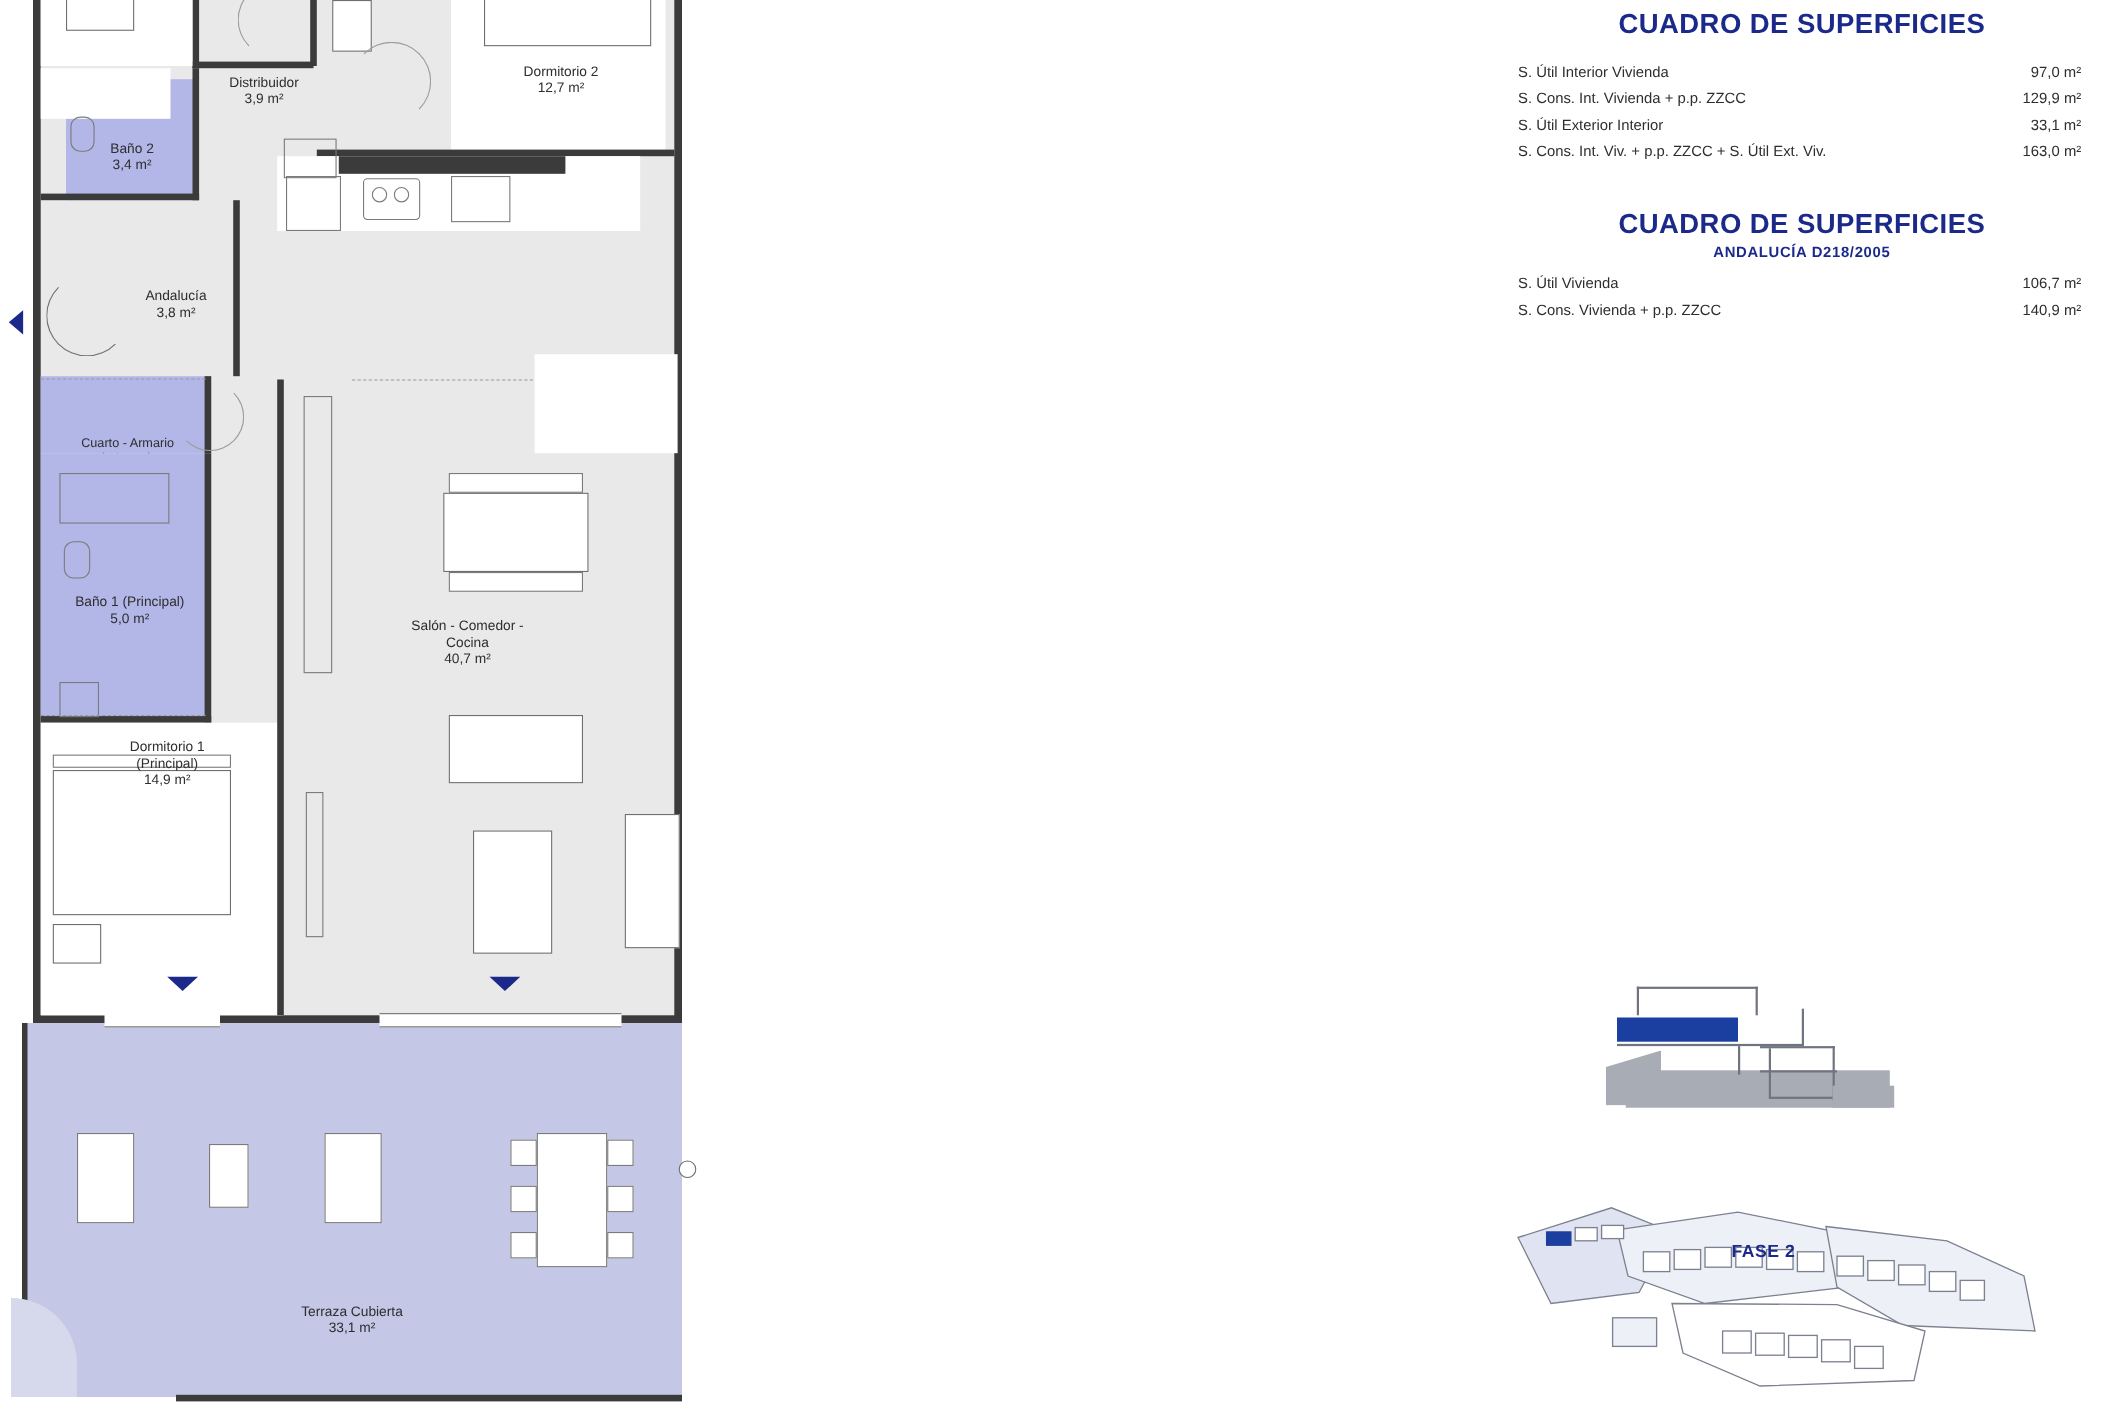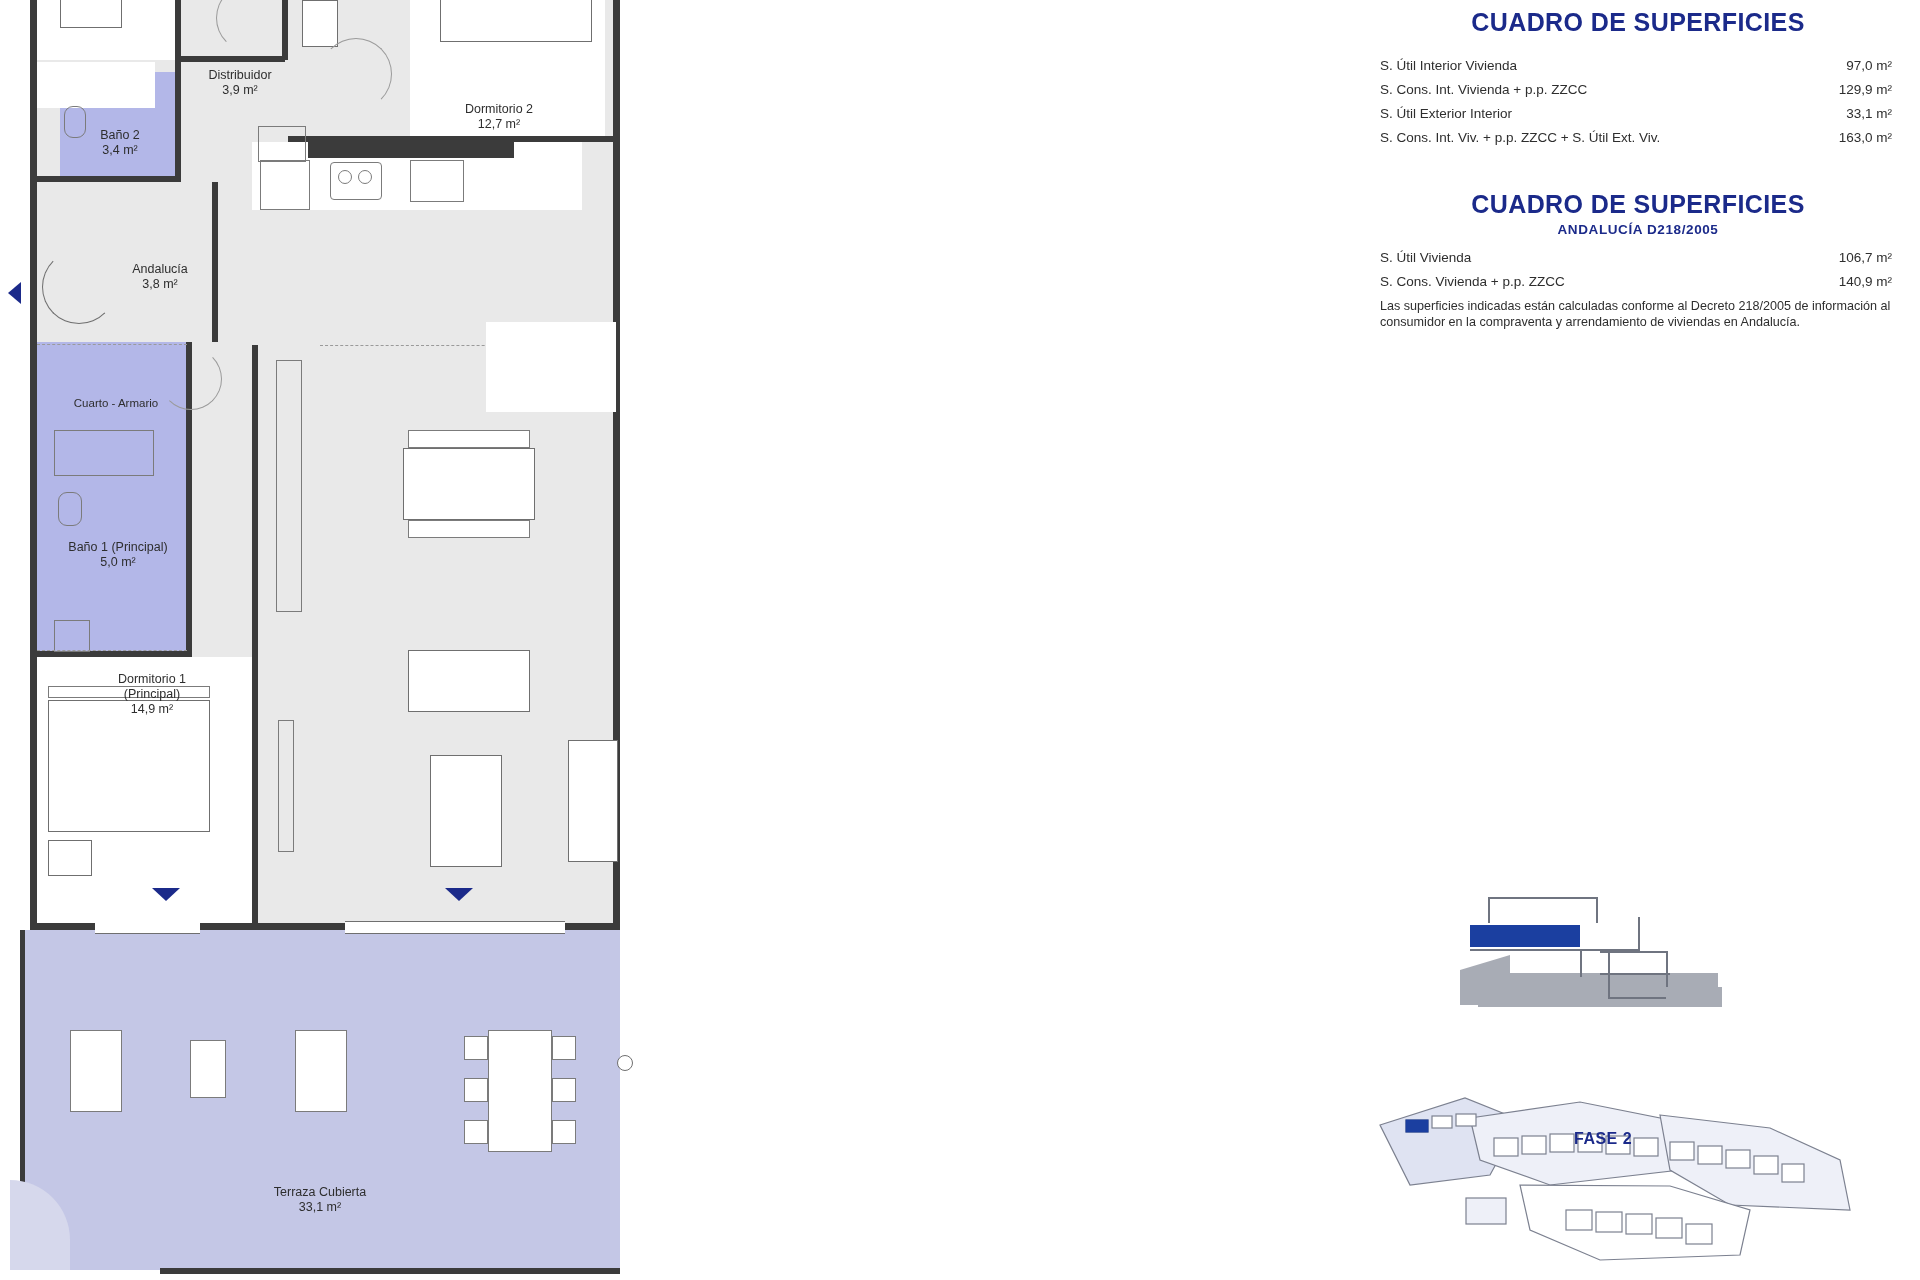--- a/index.html
+++ b/index.html
@@ -190,21 +190,21 @@
   <div class="wall" style="left:10px; top:923px; width:590px; height:7px;"></div>
 
   <div style="position:absolute; left:75px; top:921px; width:105px; height:11px; background:#ffffff; border-top:1.4px solid #6f6f6f; border-bottom:1.4px solid #6f6f6f;"></div>
   <div style="position:absolute; left:325px; top:921px; width:220px; height:11px; background:#ffffff; border-top:1.4px solid #6f6f6f; border-bottom:1.4px solid #6f6f6f;"></div>
 
   <div class="room-white" style="left:390px; top:0px; width:195px; height:140px;"></div>
   <div class="wall" style="left:262px; top:0px; width:6px; height:60px;"></div>
   <div class="wall" style="left:268px; top:136px; width:325px; height:6px;"></div>
   <div class="furn" style="left:420px; top:-30px; width:150px; height:70px;"></div>
   <div class="furn" style="left:282px; top:0px; width:34px; height:45px;"></div>
-  <div class="label" style="left:399px; top:58px; width:160px;margin-top:44px;">
+  <div class="label" style="left:410px; top:58px; width:160px;">
     <span>Dormitorio 2</span>
     <span class="area">12,7 m²</span>
   </div>
   <div class="doorarc" style="left:300px; top:38px; width:70px; height:70px; border-color:#9a9a9a; border-left-color:transparent; border-bottom-color:transparent;"></div>
 
   <div class="label" style="left:140px; top:68px; width:160px;">
     <span>Distribuidor</span>
     <span class="area">3,9 m²</span>
   </div>
   <div class="wall" style="left:155px; top:0px; width:6px; height:62px;"></div>
@@ -279,20 +279,25 @@
 
   <div class="room-white" style="left:466px; top:322px; width:130px; height:90px;"></div>
   <div class="furn" style="left:383px; top:448px; width:130px; height:70px;"></div>
   <div class="furn-line" style="left:388px; top:430px; width:120px; height:16px; background:#ffffff; border:1.2px solid #7b7b7b;"></div>
   <div class="furn-line" style="left:388px; top:520px; width:120px; height:16px; background:#ffffff; border:1.2px solid #7b7b7b;"></div>
   <div class="furn" style="left:388px; top:650px; width:120px; height:60px;"></div>
   <div class="furn" style="left:410px; top:755px; width:70px; height:110px;"></div>
   <div class="furn" style="left:548px; top:740px; width:48px; height:120px;"></div>
   <div class="thin" style="left:256px; top:360px; width:24px; height:250px;"></div>
   <div class="thin" style="left:258px; top:720px; width:14px; height:130px;"></div>
+  <div class="label" style="left:290px; top:562px; width:230px;">
+    <span>Salón - Comedor -</span>
+    <span class="area">Cocina</span>
+    <span class="area">40,7 m²</span>
+  </div>
   <div class="arrow-down" style="left:425px; top:888px;"></div>
 
   <div class="thin" style="left:50px; top:1030px; width:50px; height:80px; background:#ffffff;"></div>
   <div class="thin" style="left:170px; top:1040px; width:34px; height:56px; background:#ffffff;"></div>
   <div class="thin" style="left:275px; top:1030px; width:50px; height:80px; background:#ffffff;"></div>
   <div class="thin" style="left:468px; top:1030px; width:62px; height:120px; background:#ffffff;"></div>
   <div class="thin" style="left:444px; top:1036px; width:22px; height:22px; background:#ffffff;"></div>
   <div class="thin" style="left:444px; top:1078px; width:22px; height:22px; background:#ffffff;"></div>
   <div class="thin" style="left:444px; top:1120px; width:22px; height:22px; background:#ffffff;"></div>
   <div class="thin" style="left:532px; top:1036px; width:22px; height:22px; background:#ffffff;"></div>
@@ -337,21 +342,20 @@
 
   <div class="tbl2">
     <div class="srow">
       <span>S. Útil Vivienda</span>
       <span class="v">106,7 m²</span>
     </div>
     <div class="srow bold">
       <span>S. Cons. Vivienda + p.p. ZZCC</span>
       <span class="v">140,9 m²</span>
     </div>
-    <div class="note">Las superficies indicadas están calculadas conforme al Decreto 218/2005 de información al consumidor en la compraventa y arrendamiento de viviendas en Andalucía.</div>
   </div>
 
   <div class="sketch">
     <div class="sk-line" style="left:28px; top:2px; width:110px; height:2px;"></div>
     <div class="sk-line" style="left:28px; top:2px; width:2px; height:26px;"></div>
     <div class="sk-line" style="left:136px; top:2px; width:2px; height:26px;"></div>
     <div class="sk-high" style="left:10px; top:30px; width:110px; height:22px;"></div>
     <div class="sk-line" style="left:10px; top:54px; width:170px; height:2px;"></div>
     <div class="sk-line" style="left:178px; top:22px; width:2px; height:34px;"></div>
     <div class="sk-solid" style="left:0px; top:60px; width:50px; height:50px; clip-path:polygon(0 30%,100% 0,100% 100%,0 100%);"></div>

